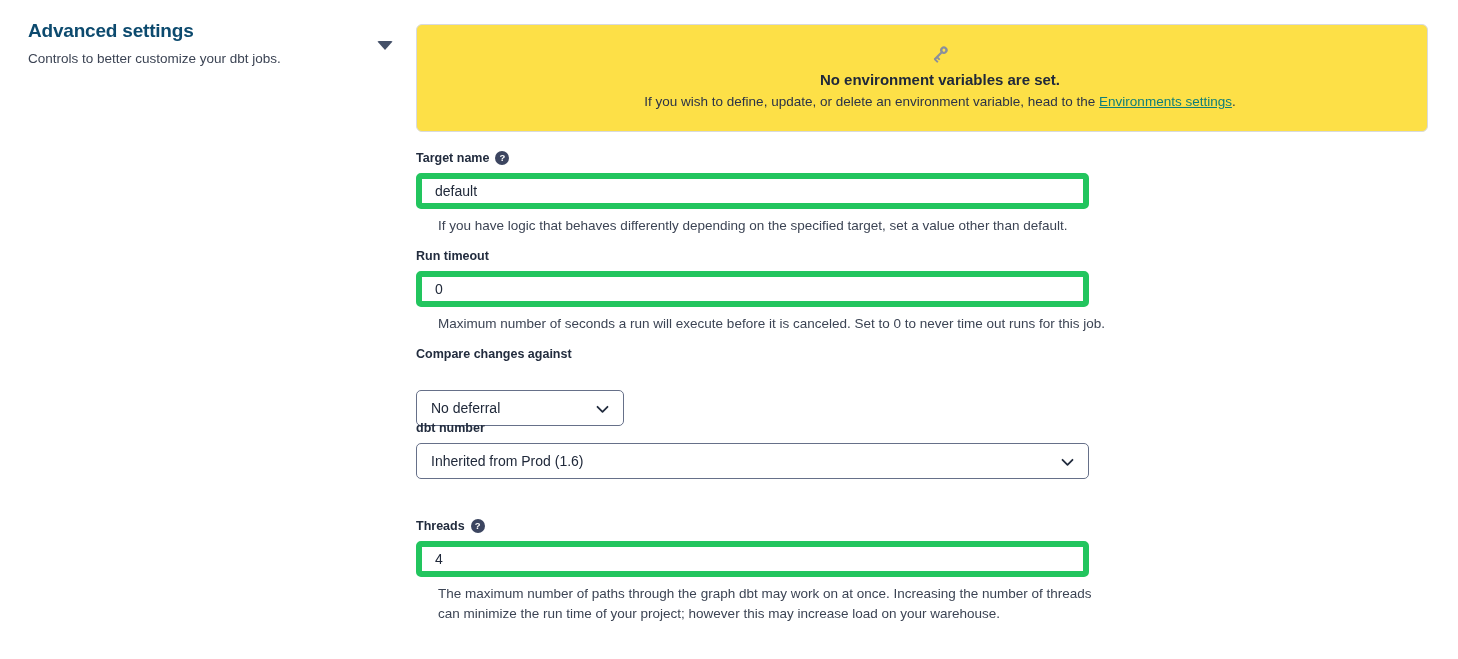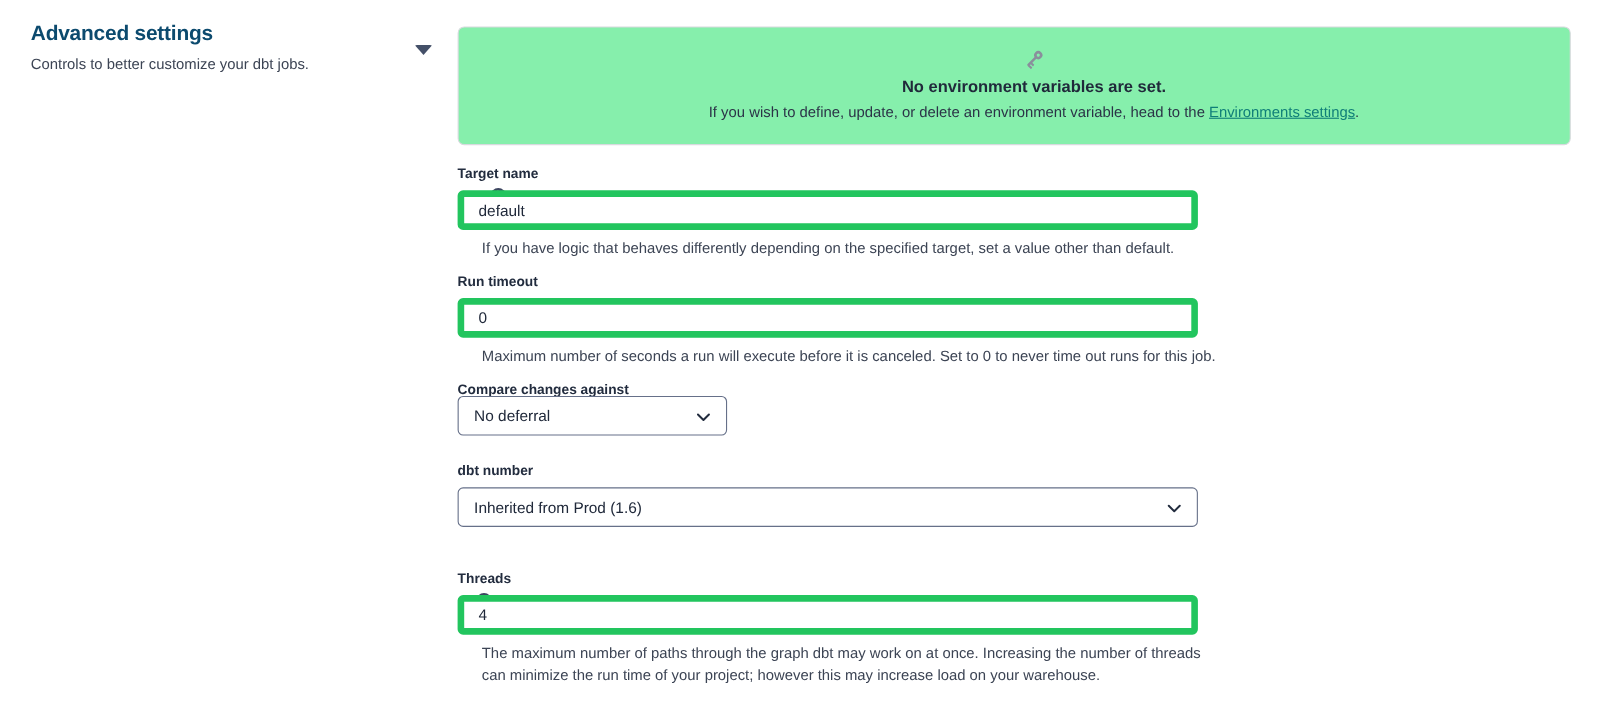--- a/index.html
+++ b/index.html
@@ -34,32 +34,32 @@
     border-right:8px solid transparent;
     border-top:9px solid #445068;
     border-radius:2px;
   }
 
   
   .env-box {
     position:absolute; left:416px; top:24px;
     width:1012px; height:108px;
     border:1px solid #d8dade; border-radius:6px;
-    text-align:center; background:#86efac;padding-left:36px;
+    text-align:center; background:#fde047;padding-left:36px;
   }
   .env-icon { margin-top:17px; height:24px; }
   .env-title { margin-top:5px; font-size:15px; font-weight:700; color:#20293a; }
   .env-body  { margin-top:6px; font-size:13.5px; color:#2b3347; }
   .env-link  { color:#0f7e78; text-decoration:underline; cursor:pointer; }
 
   
   .field-label {
     position:absolute; left:416px;
     font-size:12.5px; font-weight:700; color:#222c3e;
-    display:flex; align-items:center; gap:6px; line-height:14px;flex-direction:column;
+    display:flex; align-items:center; gap:6px; line-height:14px;
   }
   .help-badge {
     width:14px; height:14px; border-radius:50%;
     background:#3c4560; color:#ffffff;
     display:inline-flex; align-items:center; justify-content:center;
     font-size:9.5px; font-weight:700; cursor:pointer;
   }
   .help-badge::before { content:"?"; }
   .text-input {
     position:absolute; left:416px; width:673px; height:36px;
@@ -114,21 +114,21 @@
 
   <div class="field-label" style="top:249px">
     <span>Run timeout</span>
   </div>
   <input class="text-input" style="top: 271px;" value="0">
   <div class="helper" style="top:314px">Maximum number of seconds a run will execute before it is canceled. Set to 0 to never time out runs for this job.</div>
 
   <div class="field-label" style="top:347px">
     <span>Compare changes against</span>
   </div>
-  <div class="select" style="top:360px; width:245px">
+  <div class="select" style="top:390px; width:208px">
     <span>No deferral</span>
     <span class="chev">
       <svg width="13" height="9" viewBox="0 0 13 9">
           <path d="M1.5 1.8 L6.5 6.8 L11.5 1.8" stroke="#222c3e" stroke-width="1.8" fill="none" stroke-linecap="round" stroke-linejoin="round"></path>
         </svg>
     </span>
   </div>
 
   <div class="field-label" style="top:421px">
     <span>dbt number</span>

